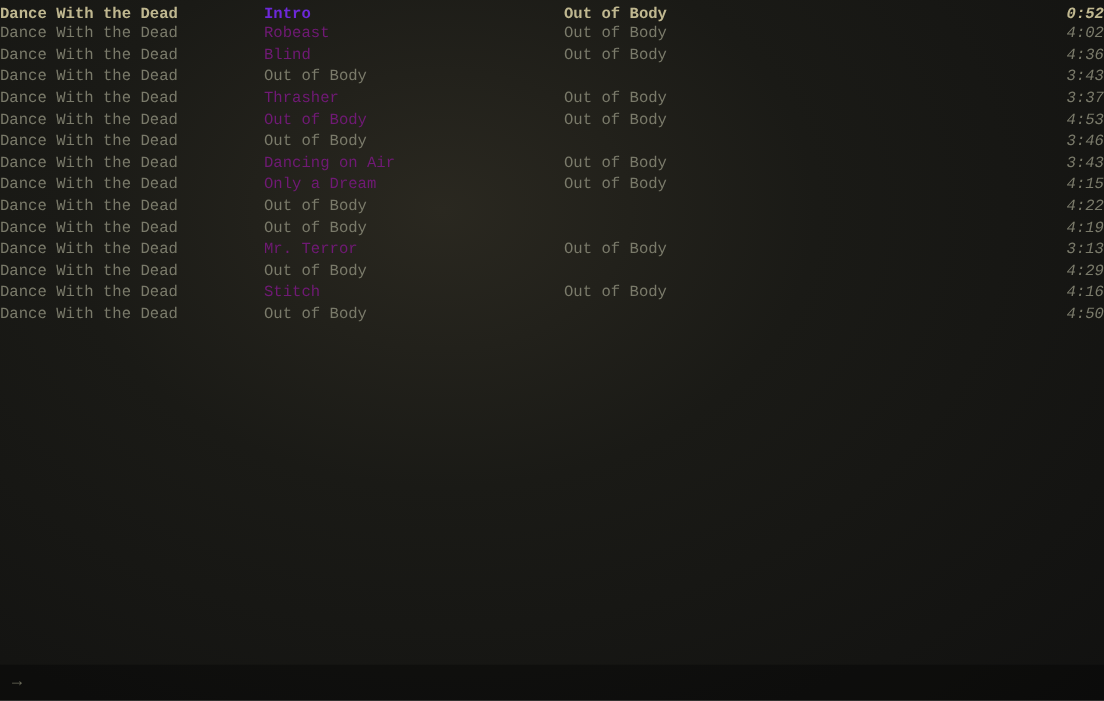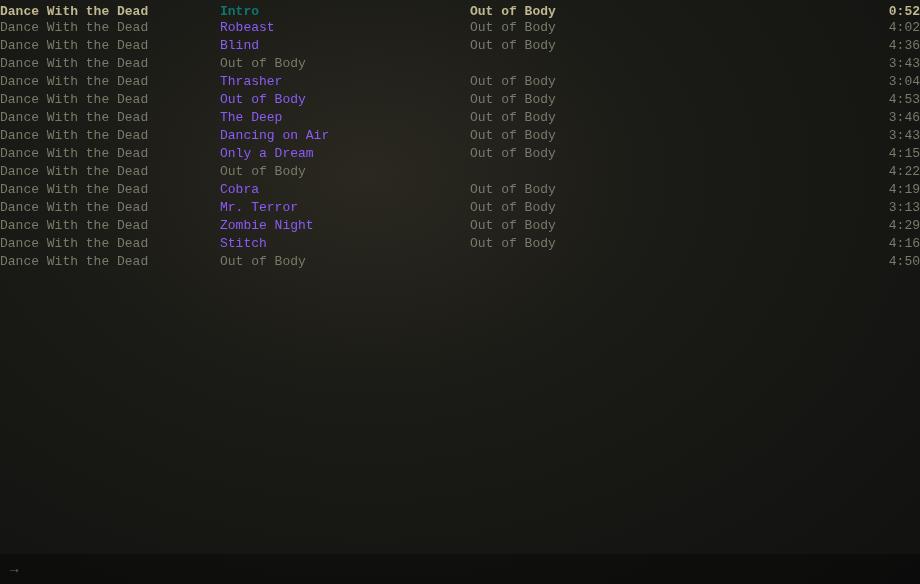--- a/index.html
+++ b/index.html
@@ -46,42 +46,43 @@
 
     .track-row.header .col-artist {
       color: #c0b890;
     }
 
     .col-title {
       width: 250px;
       min-width: 250px;
       overflow: hidden;
       white-space: nowrap;
-      color: #8b5cf6;
+      color: #701a75;
     }
 
     .track-row.header .col-title {
-      color: #0f766e;
+      color: #6d28d9;
     }
 
     .col-album {
       flex: 1;
       overflow: hidden;
       white-space: nowrap;
       color: #7a7a6a;
     }
 
     .track-row.header .col-album {
       color: #c0b890;
     }
 
     .col-duration {
       width: 60px;
       text-align: right;
       color: #7a7a6a;
+      font-style: italic;
     }
 
     .track-row.header .col-duration {
       color: #c0b890;
     }
 
     .bottom-bar {
       position: absolute;
       bottom: 0;
       left: 0;
@@ -124,31 +125,30 @@
     </div>
     <div class="track-row">
       <span class="col-artist">Dance With the Dead</span>
       <span class="col-album">Out of Body</span>
       <span class="col-duration">3:43</span>
     </div>
     <div class="track-row">
       <span class="col-artist">Dance With the Dead</span>
       <span class="col-title">Thrasher</span>
       <span class="col-album">Out of Body</span>
-      <span class="col-duration">3:04</span>
+      <span class="col-duration">3:37</span>
     </div>
     <div class="track-row">
       <span class="col-artist">Dance With the Dead</span>
       <span class="col-title">Out of Body</span>
       <span class="col-album">Out of Body</span>
       <span class="col-duration">4:53</span>
     </div>
     <div class="track-row">
       <span class="col-artist">Dance With the Dead</span>
-      <span class="col-title">The Deep</span>
       <span class="col-album">Out of Body</span>
       <span class="col-duration">3:46</span>
     </div>
     <div class="track-row">
       <span class="col-artist">Dance With the Dead</span>
       <span class="col-title">Dancing on Air</span>
       <span class="col-album">Out of Body</span>
       <span class="col-duration">3:43</span>
     </div>
     <div class="track-row">
@@ -157,33 +157,31 @@
       <span class="col-album">Out of Body</span>
       <span class="col-duration">4:15</span>
     </div>
     <div class="track-row">
       <span class="col-artist">Dance With the Dead</span>
       <span class="col-album">Out of Body</span>
       <span class="col-duration">4:22</span>
     </div>
     <div class="track-row">
       <span class="col-artist">Dance With the Dead</span>
-      <span class="col-title">Cobra</span>
       <span class="col-album">Out of Body</span>
       <span class="col-duration">4:19</span>
     </div>
     <div class="track-row">
       <span class="col-artist">Dance With the Dead</span>
       <span class="col-title">Mr. Terror</span>
       <span class="col-album">Out of Body</span>
       <span class="col-duration">3:13</span>
     </div>
     <div class="track-row">
       <span class="col-artist">Dance With the Dead</span>
-      <span class="col-title">Zombie Night</span>
       <span class="col-album">Out of Body</span>
       <span class="col-duration">4:29</span>
     </div>
     <div class="track-row">
       <span class="col-artist">Dance With the Dead</span>
       <span class="col-title">Stitch</span>
       <span class="col-album">Out of Body</span>
       <span class="col-duration">4:16</span>
     </div>
     <div class="track-row">

